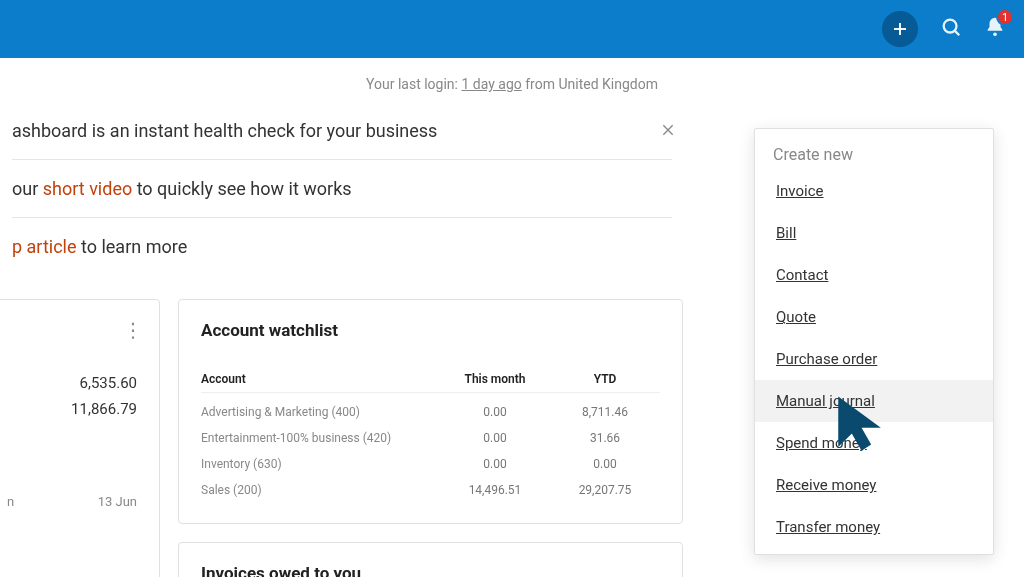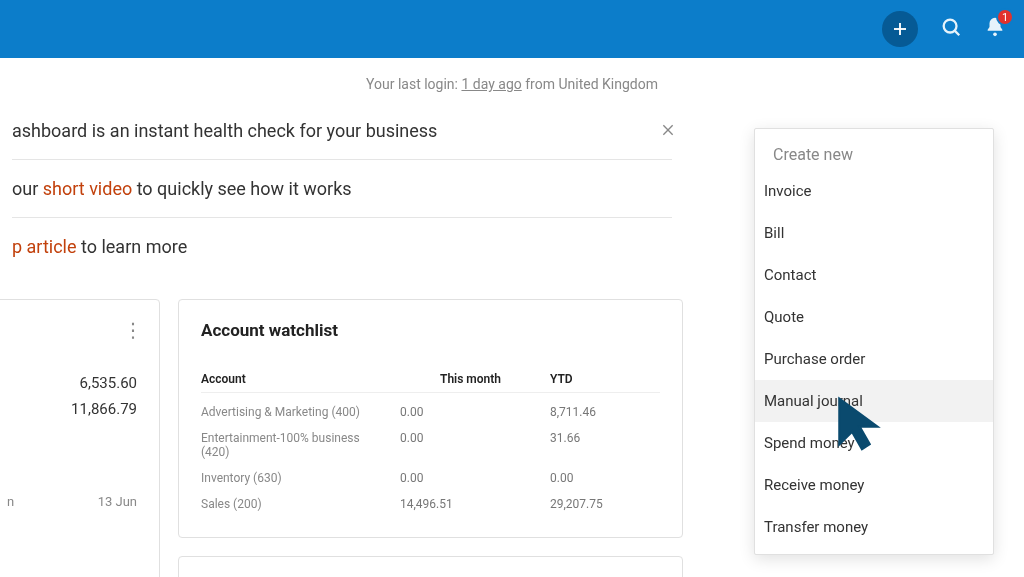--- a/index.html
+++ b/index.html
@@ -59,39 +59,39 @@
   .spark { margin-top: 36px; }
   .spark-row { display:flex; gap:6px; align-items:flex-end; height:30px; }
   .spark-dates { display:flex; justify-content: space-between; width: 130px; margin-left:auto; font-size:13px; color:#888; margin-top:6px;}
   .watch-card { width: 505px; }
   .card h3 { font-size: 17px; font-weight: 700; color: #222; margin-bottom: 26px; }
   .wtable .hdr, .wtable .trow {
     display: grid; grid-template-columns: 1fr 110px 110px;
     font-size: 12px; padding: 6px 0;
   }
   .wtable .hdr { color: #222; font-weight: 600; border-bottom: 1px solid #eee; margin-bottom:6px;}
-  .wtable .trow { color: #777; gap: 40px; }
+  .wtable .trow { color: #777; }
   .wtable .trow .c1 { color: #888; }
-  .wtable .c2, .wtable .c3 { text-align: left; }
+  .wtable .c2, .wtable .c3 { text-align: center; }
   .invoices-card { width: 505px; margin-top: 18px; }
   .invoices-card h3 { margin-bottom: 0; }
 
   .dropdown {
     position: absolute;
     top: 70px; right: 30px;
     width: 240px;
     background: #fff;
     border: 1px solid #e0e0e0;
     box-shadow: 0 4px 16px rgba(0,0,0,.12);
     border-radius: 2px;
     z-index: 50;
     padding: 6px 0 6px 0;
   }
   .dd-header { color: #888; font-size: 16px; padding: 10px 18px 6px; }
-  .dd-item { font-size: 15px; color: #333; padding: 12px 9px; cursor: pointer; }
+  .dd-item { font-size: 15px; color: #333; padding: 12px 21px; cursor: pointer; text-decoration: underline; }
   .dd-item.hover { background: #f2f2f2; }
 
   .cursor-arrow {
     position: absolute; top: 336px; left: 832px; z-index: 80;
     pointer-events: none;
   }
 
   .col-stack { display:flex; flex-direction:column; }
 </style>
 </head>

